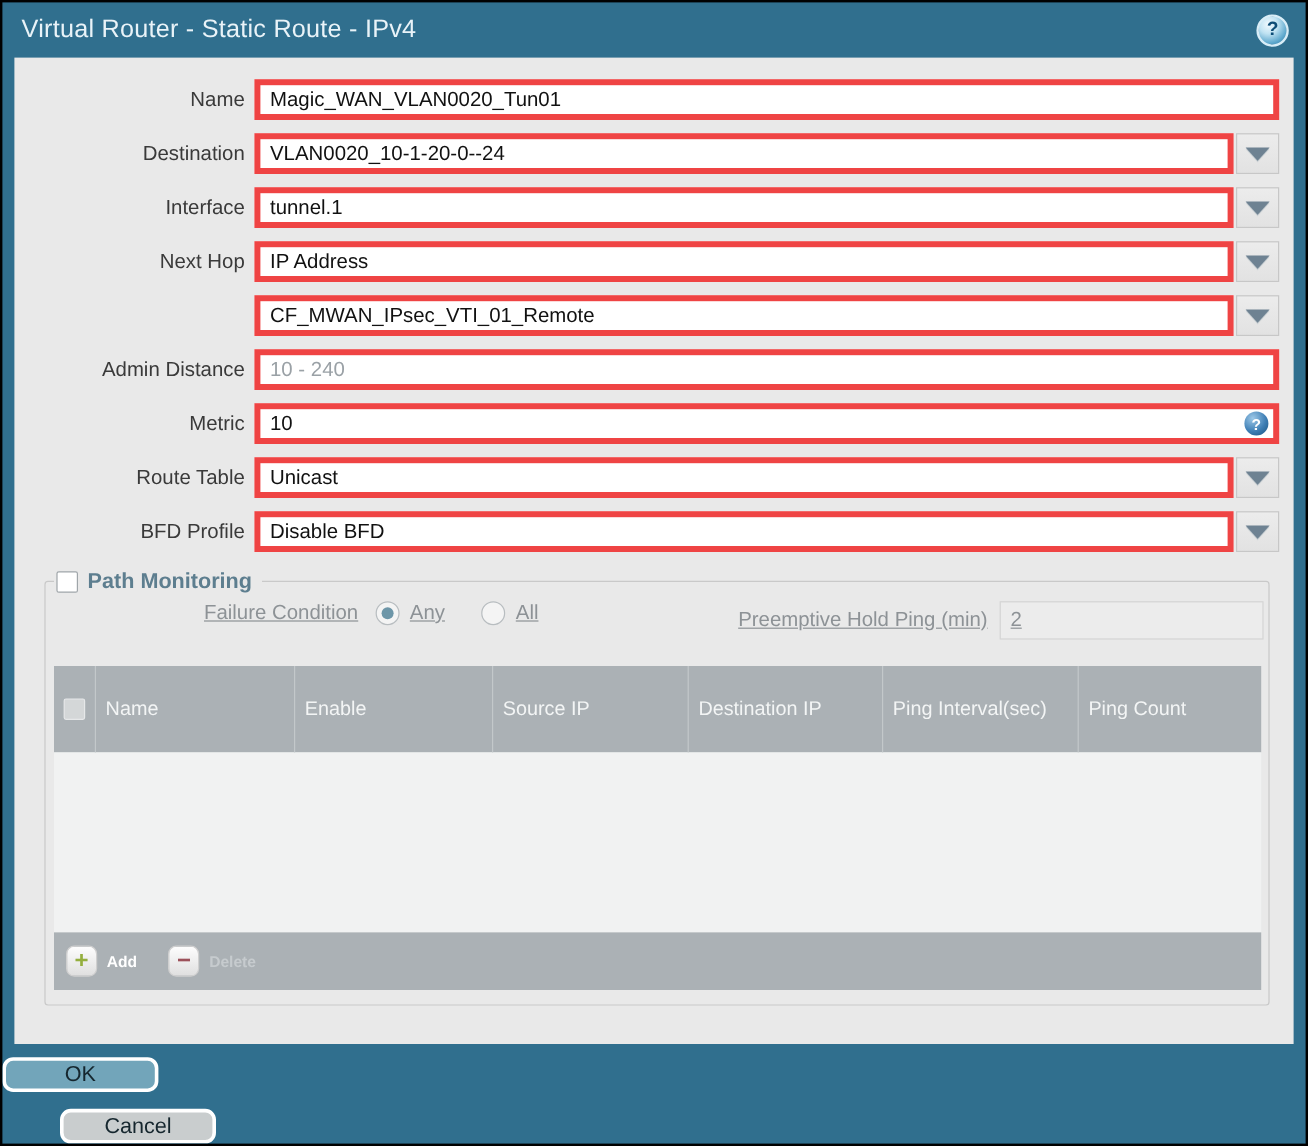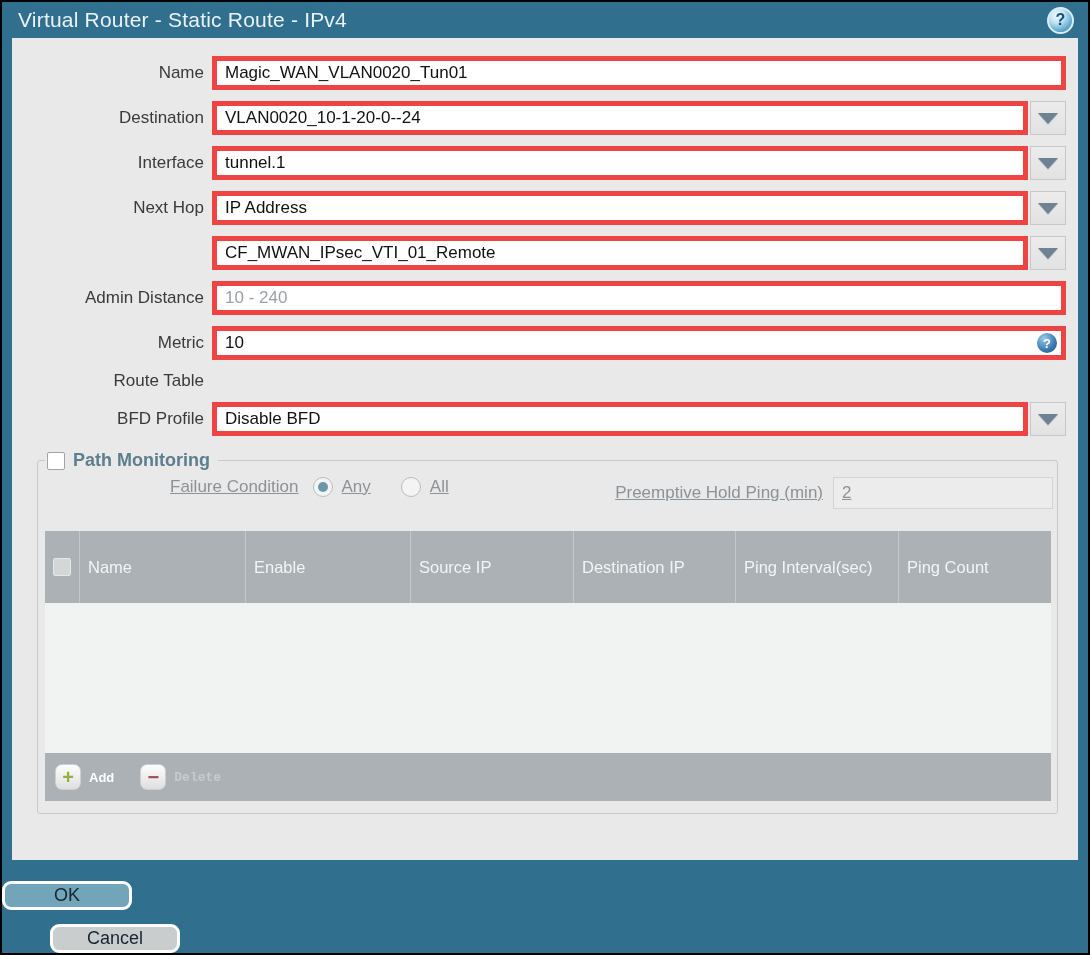--- a/index.html
+++ b/index.html
@@ -3,21 +3,21 @@
 <meta charset="utf-8">
 <style>
   html,body{margin:0;padding:0;background:#222;}
   *{box-sizing:border-box;font-family:"Liberation Sans","DejaVu Sans",sans-serif;}
   .dialog{
     width:1090px;height:955px;background:#306f8e;border:2px solid #000;
     position:relative;overflow:hidden;
   }
   
   .titlebar{
-    height:36px;display:flex;align-items:center;justify-content:space-between;
+    height:46px;display:flex;align-items:center;justify-content:space-between;
     padding:0 14px 0 16px;
   }
   .title{color:#e9f3f8;font-size:21px;letter-spacing:.2px;}
   .help-icon{
     width:27px;height:27px;border-radius:50%;
     background:radial-gradient(circle at 35% 28%,#f2fafe 0%,#bfe2f2 35%,#5ea8cd 70%,#2a6e97 100%);
     border:2px solid #d8edf7;color:#0d4d77;font-weight:bold;font-size:16px;
     display:flex;align-items:center;justify-content:center;cursor:pointer;
   }
   
@@ -107,21 +107,21 @@
   .tbl-btn{display:flex;align-items:center;gap:8px;background:none;border:none;padding:0;cursor:pointer;}
   .tbl-btn .icn{
     width:26px;height:26px;border-radius:7px;border:1px solid #cfcfcf;
     background:linear-gradient(#fdfdfd,#dfdfdf);
     display:flex;align-items:center;justify-content:center;
     font-size:20px;font-weight:bold;line-height:1;
   }
   .plus{color:#94af3e;}
   .minus{color:#9c515a;}
   .tbl-btn-label{font-size:13px;font-weight:600;color:#fff;}
-  .tbl-btn.disabled .tbl-btn-label{color:#c6cbce;font-family:Liberation Mono, monospace;}
+  .tbl-btn.disabled .tbl-btn-label{color:#c6cbce;}
   .tbl-btn.disabled{cursor:default;}
   
   .bottombar{
     position:absolute;left:0;right:0;bottom:0;height:85px;
     display:flex;align-items:flex-start;justify-content:flex-end;
     gap:14px;padding:13px 28px 0 0;flex-direction:column;
   }
   .btn{
     width:130px;height:44px;border-radius:9px;border:3px solid #fff;
     font-size:18px;color:#15262e;cursor:pointer;
@@ -202,20 +202,26 @@
       <div class="ctl">
         <input class="txt" type="text" style="padding-right: 36px;" value="10">
         <span class="info-icon">
             <span>?</span>
           </span>
       </div>
     </div>
 
     <div class="row">
       <label class="lbl">Route Table</label>
+      <div class="ctl">
+        <input class="txt" type="text" value="Unicast" style="">
+        <button class="dd">
+            <span class="tri"></span>
+          </button>
+      </div>
     </div>
 
     <div class="row">
       <label class="lbl">BFD Profile</label>
       <div class="ctl">
         <input class="txt" type="text" value="Disable BFD" style="">
         <button class="dd">
             <span class="tri"></span>
           </button>
       </div>

